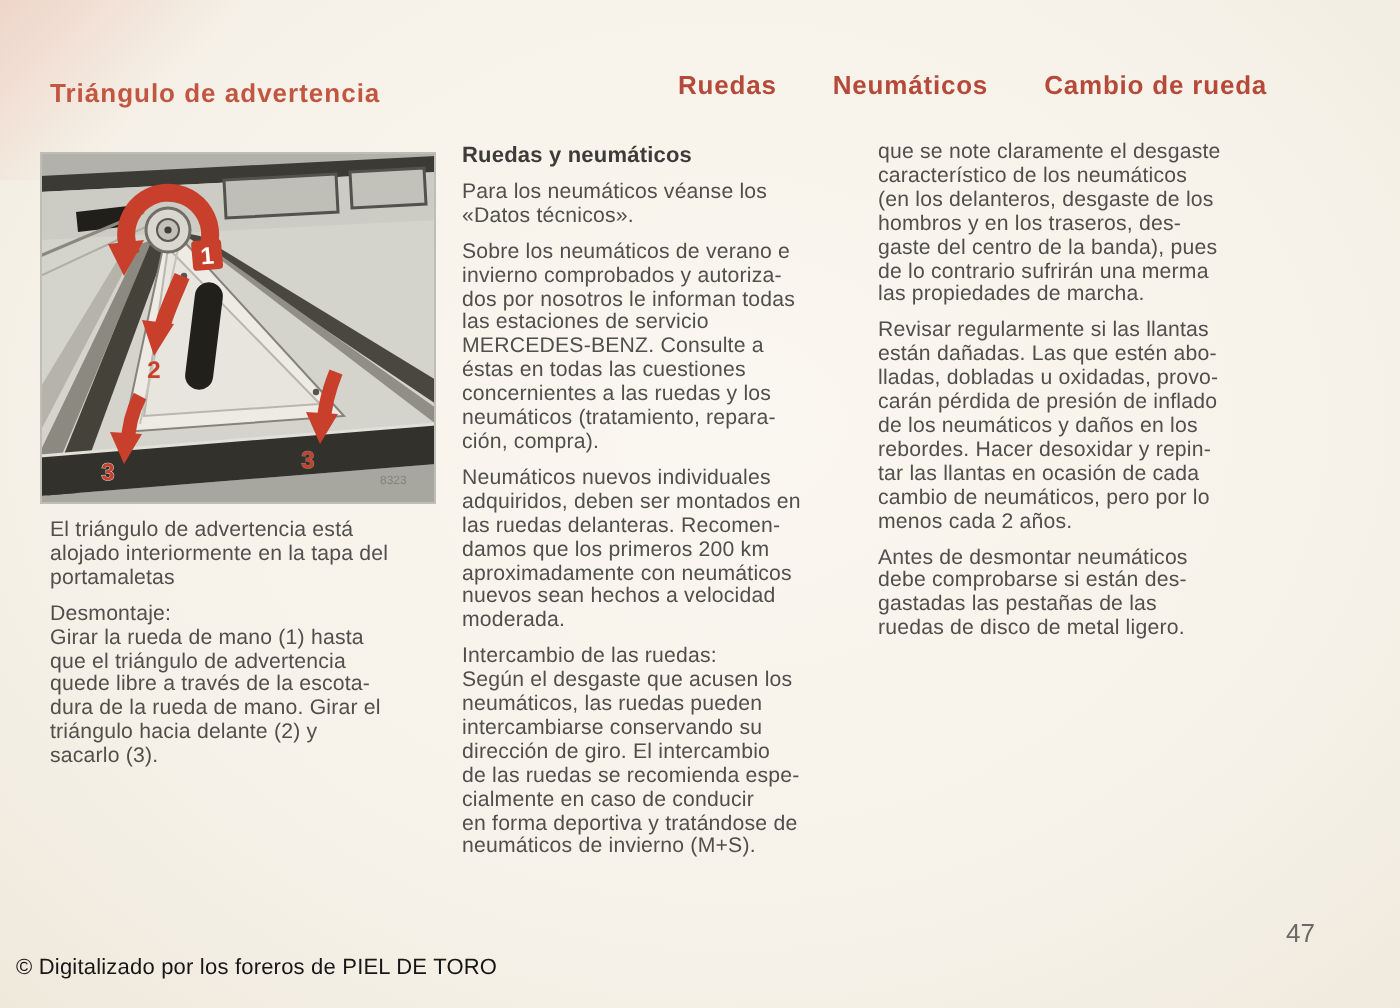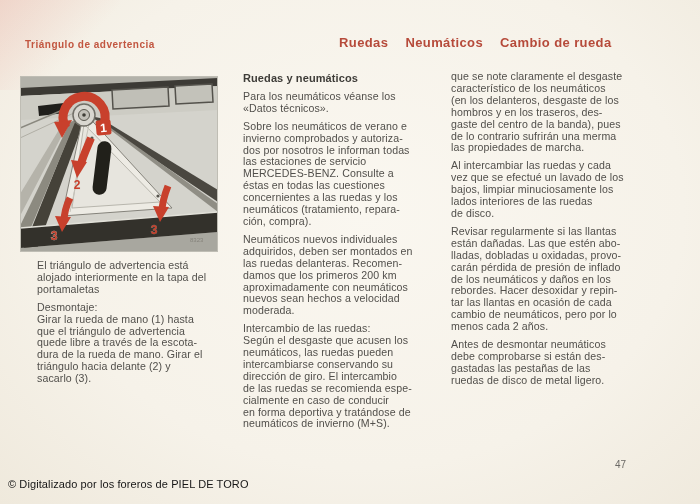--- a/index.html
+++ b/index.html
@@ -9,34 +9,34 @@
     font-family:"Liberation Sans", sans-serif;
     -webkit-font-smoothing:antialiased;
   }
   .corner-tint {
     position:absolute; left:0; top:0; width:120px; height:90px;
     background: linear-gradient(135deg, rgba(236,170,160,0.35), rgba(236,170,160,0) 60%);
     pointer-events:none;
   }
   .header-left {
     position:absolute; left:25px; top:39px;
-    font-size:10px; font-weight:bold; color:#c25640; letter-spacing:0.5px;
+    font-size:13px; font-weight:bold; color:#c25640; letter-spacing:0.5px;
   }
   .header-right {
-    position:absolute; left:339px; top:35px; display:flex; gap:17px;
+    position:absolute; left:339px; top:35px; display:flex; gap:28px;
     font-size:13px; font-weight:bold; color:#b64a3a; letter-spacing:0.4px;
   }
   .figure { position:absolute; left:20px; top:76px; width:198px; height:176px; }
   .col { position:absolute; font-size:10.6px; line-height:11.9px; color:#514f4b; letter-spacing:0.1px; }
-  .col p { margin:0 0 6px 12px; white-space:pre-line; }
+  .col p { margin:0 0 6px 0; white-space:pre-line; }
   .left-col  { left:25px;  top:260px; width:204px; }
   .mid-col   { left:231px; top:73px;  width:204px; }
   .right-col { left:439px; top:71px;  width:230px; }
   .mid-heading { font-weight:bold; color:#3e3c38; font-size:11px; margin:0 0 9px 0; }
-  .page-number { position:absolute; left:615px; top:459px; font-size:10px; color:#6b6965; }
+  .page-number { position:absolute; left:643px; top:459px; font-size:13px; color:#6b6965; }
   .watermark { position:absolute; left:8px; top:478px; font-size:11px; color:#161616; letter-spacing:0.1px; }
   svg text.num { font-family:"Liberation Sans", sans-serif; font-weight:bold; }
 </style>
 </head>
 <body>
 
 <div class="page">
   <div class="corner-tint"></div>
 
   <div class="header-left">Triángulo de advertencia</div>
@@ -150,25 +150,20 @@
   </div>
 
   <div class="col right-col">
     <p>que se note claramente el desgaste
 característico de los neumáticos
 (en los delanteros, desgaste de los
 hombros y en los traseros, des-
 gaste del centro de la banda), pues
 de lo contrario sufrirán una merma
 las propiedades de marcha.</p>
-    <p>Al intercambiar las ruedas y cada
-vez que se efectué un lavado de los
-bajos, limpiar minuciosamente los
-lados interiores de las ruedas
-de disco.</p>
     <p>Revisar regularmente si las llantas
 están dañadas. Las que estén abo-
 lladas, dobladas u oxidadas, provo-
 carán pérdida de presión de inflado
 de los neumáticos y daños en los
 rebordes. Hacer desoxidar y repin-
 tar las llantas en ocasión de cada
 cambio de neumáticos, pero por lo
 menos cada 2 años.</p>
     <p>Antes de desmontar neumáticos

